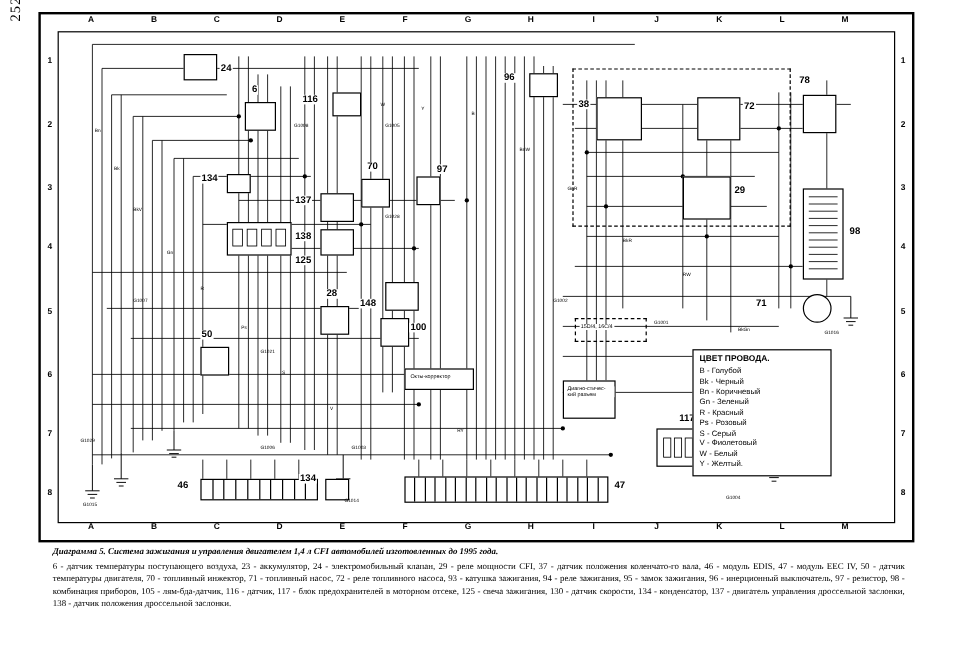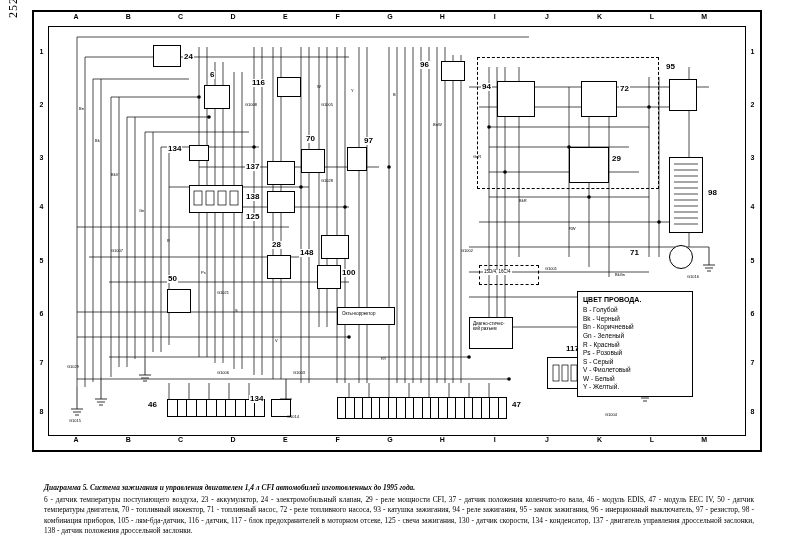--- a/index.html
+++ b/index.html
@@ -127,21 +127,20 @@
   .strip i:last-child{border-right:none;}
 
   
   .caption{
     position:absolute;
     left:44px;top:455px;width:710px;
     font-family:"Liberation Serif", serif;
     font-size:7.4px;
     line-height:1.42;
     text-align:justify;
-    margin-top:28px;
   }
   .caption .hdr{font-weight:bold;font-style:italic;display:block;margin-bottom:1px;}
 </style>
 </head>
 <body>
 
 <div class="page">
 
   <div class="page-number">252</div>
 
@@ -341,28 +340,28 @@
         <div class="lbl" style="left:160px;top:44px;">6</div>
 
         <div class="cmp" style="left:228px;top:50px;width:22px;height:18px;"></div>
         <div class="lbl" style="left:202px;top:52px;">116</div>
 
         <div class="cmp" style="left:392px;top:34px;width:22px;height:18px;"></div>
         <div class="lbl" style="left:370px;top:34px;">96</div>
 
         <div class="dash" style="left:428px;top:30px;width:180px;height:130px;"></div>
         <div class="cmp" style="left:448px;top:54px;width:36px;height:34px;"></div>
-        <div class="lbl" style="left:432px;top:56px;">94</div>
+        <div class="lbl" style="left:432px;top:56px;">38</div>
         <div class="cmp" style="left:532px;top:54px;width:34px;height:34px;"></div>
         <div class="lbl" style="left:570px;top:58px;">72</div>
         <div class="cmp" style="left:520px;top:120px;width:38px;height:34px;"></div>
         <div class="lbl" style="left:562px;top:128px;text-align:right;">29</div>
 
         <div class="cmp" style="left:620px;top:52px;width:26px;height:30px;"></div>
-        <div class="lbl" style="left:616px;top:36px;">95</div>
+        <div class="lbl" style="left:616px;top:36px;">78</div>
 
         <div class="solidbox" style="left:620px;top:130px;width:32px;height:74px;">
           <svg width="32" height="74" viewBox="0 0 32 74">
             <g stroke="#000" stroke-width="0.7">
               <path d="M4 6 H28 M4 12 H28 M4 18 H28 M4 24 H28 M4 30 H28 M4 36 H28 M4 42 H28 M4 48 H28 M4 54 H28 M4 60 H28 M4 66 H28"></path>
             </g>
           </svg>
         </div>
         <div class="lbl" style="left:658px;top:162px;">98</div>
 

